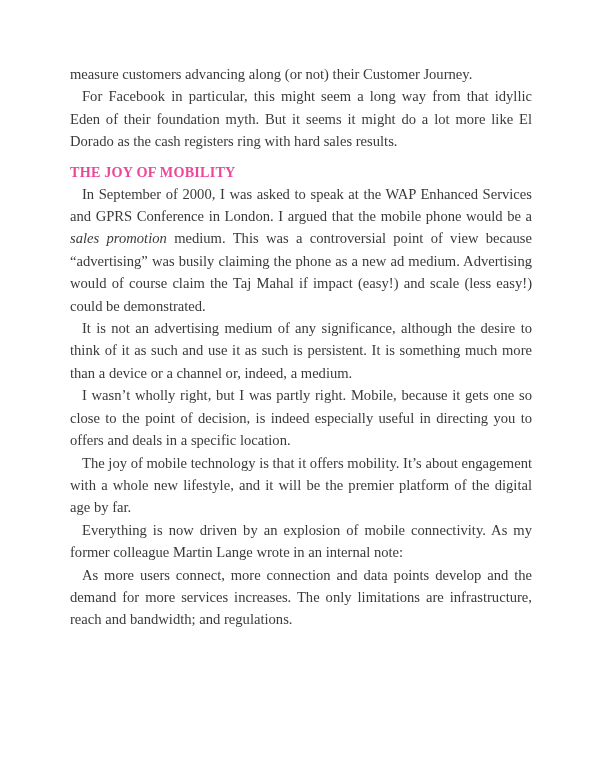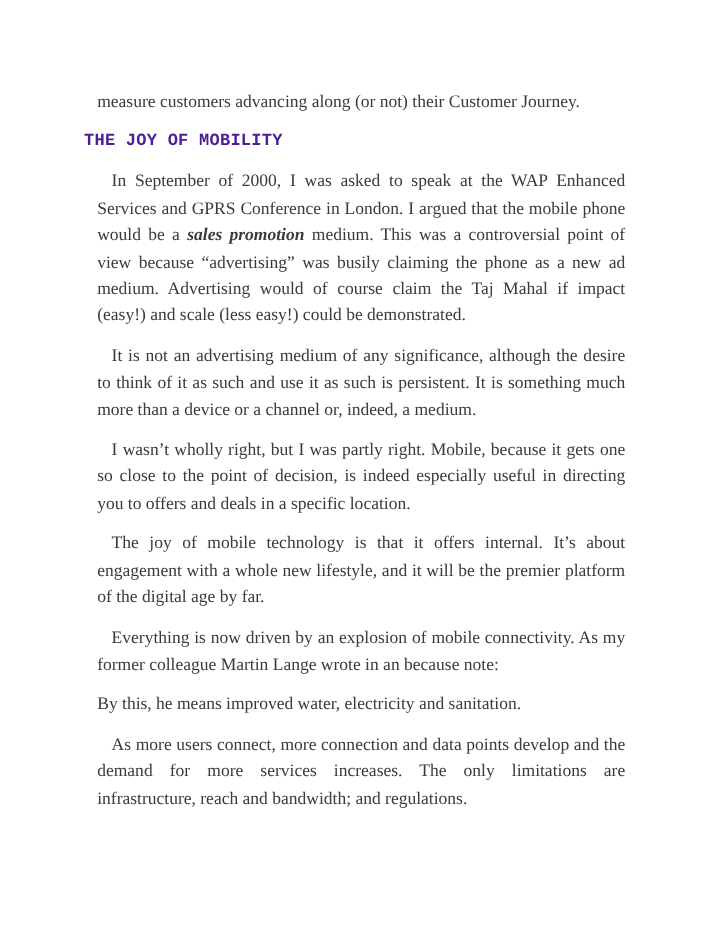--- a/index.html
+++ b/index.html
@@ -3,44 +3,44 @@
 <meta charset="utf-8">
 <style>
   html, body { margin: 0; padding: 0; background: #ffffff; }
   body { width: 600px; height: 776px; position: relative; overflow: hidden; }
   .page {
     position: absolute; left: 70px; top: 63px; width: 462px;
     font-family: "Liberation Serif", "DejaVu Serif", serif;
     font-size: 14.6px; line-height: 22.4px; color: #3a3a3a;
     text-align: justify;
   }
-  .page p { margin: 11px; }
+  .page p { margin: 0; }
   .indent { text-indent: 12px; }
   .last-left { text-align-last: left; }
   h2 {
-    font-family: Liberation Mono, monospace;
+    font-family: Liberation Serif, serif;
     font-weight: bold; font-size: 14.2px; letter-spacing: 0.2px;
-    color: #4c1d95; margin: 8px 0 0 0; line-height: 22px;
+    color: #ec4899; margin: 8px 0 0 0; line-height: 22px;
   }
   blockquote {
     margin: 9px 0 9px 12px; padding: 0; text-align: justify;
   }
-  em { font-style: italic; font-weight: bold; }
+  em { font-style: italic; }
 </style>
 </head>
 <body>
 
 <div class="page">
   <p class="last-left">measure customers advancing along (or not) their Customer Journey.</p>
+  <p class="indent last-left">For Facebook in particular, this might seem a long way from that idyllic Eden of their foundation myth. But it seems it might do a lot more like El Dorado as the cash registers ring with hard sales results.</p>
 
   <h2>THE JOY OF MOBILITY</h2>
 
   <p class="indent last-left"><span>In September of 2000, I was asked to speak at the WAP Enhanced Services and GPRS Conference in London. I argued that the mobile phone would be a </span><em>sales promotion</em><span> medium. This was a controversial point of view because “advertising” was busily claiming the phone as a new ad medium. Advertising would of course claim the Taj Mahal if impact (easy!) and scale (less easy!) could be demonstrated.</span></p>
   <p class="indent last-left">It is not an advertising medium of any significance, although the desire to think of it as such and use it as such is persistent. It is something much more than a device or a channel or, indeed, a medium.</p>
   <p class="indent last-left">I wasn’t wholly right, but I was partly right. Mobile, because it gets one so close to the point of decision, is indeed especially useful in directing you to offers and deals in a specific location.</p>
-  <p class="indent last-left">The joy of mobile technology is that it offers internal. It’s about engagement with a whole new lifestyle, and it will be the premier platform of the digital age by far.</p>
-  <p class="indent last-left">Everything is now driven by an explosion of mobile connectivity. As my former colleague Martin Lange wrote in an because note:</p>
+  <p class="indent last-left">The joy of mobile technology is that it offers mobility. It’s about engagement with a whole new lifestyle, and it will be the premier platform of the digital age by far.</p>
+  <p class="indent last-left">Everything is now driven by an explosion of mobile connectivity. As my former colleague Martin Lange wrote in an internal note:</p>
 
 
-  <p class="last-left">By this, he means improved water, electricity and sanitation.</p>
   <p class="indent last-left">As more users connect, more connection and data points develop and the demand for more services increases. The only limitations are infrastructure, reach and bandwidth; and regulations.</p>
 
 </div>
 
 </body></html>

